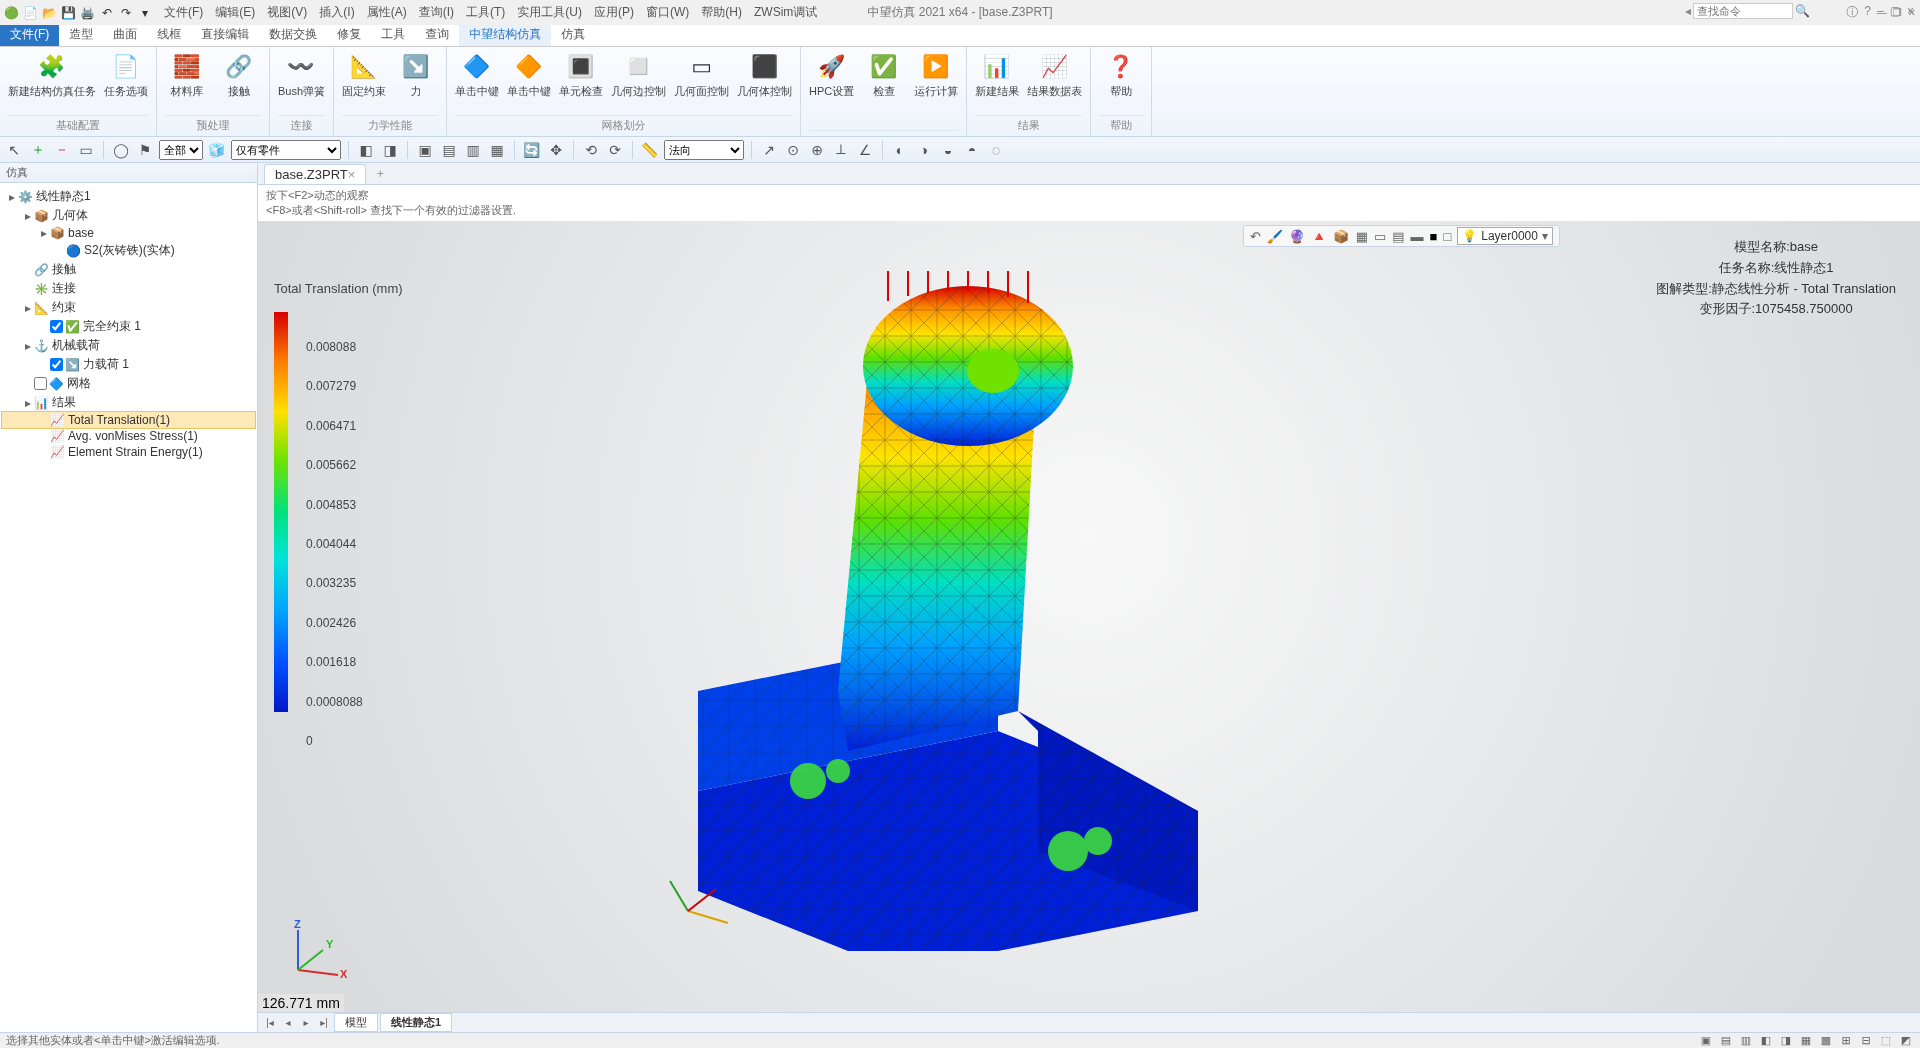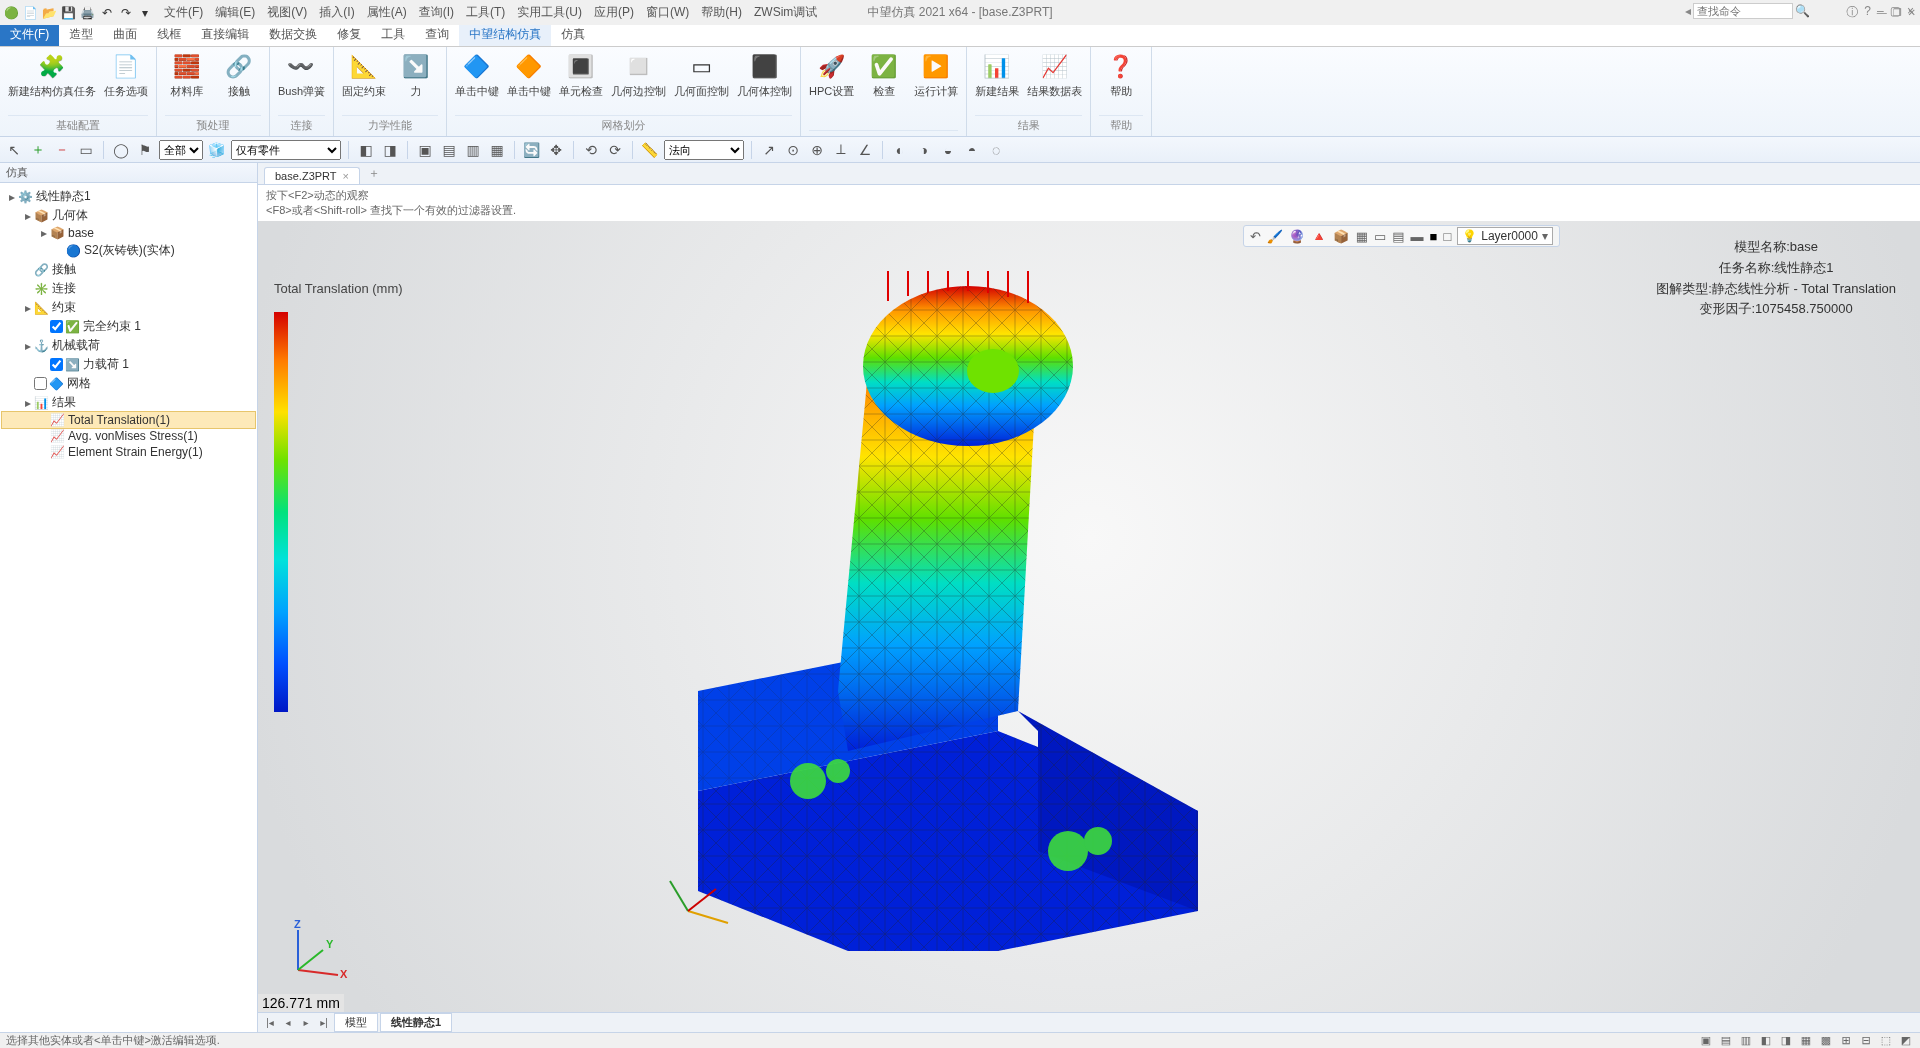--- a/index.html
+++ b/index.html
@@ -42,21 +42,21 @@
 .tree { padding:4px 2px; font-size:12px; overflow:auto;}
 .tree-item { display:flex; align-items:center; padding:1px 0; white-space:nowrap; cursor:pointer;}
 .tree-item .tw { width:12px; text-align:center; color:#666;}
 .tree-item .tic { width:16px; text-align:center; margin-right:2px;}
 .tree-item.sel { background:#fde9b8; outline:1px solid #e7c56b;}
 .bold { font-weight:normal;}
 
 
 .main { flex:1; display:flex; flex-direction:column; background:#f8f8f8; position:relative;}
 .doc-tabs { height:22px; background:#eef2f7; border-bottom:1px solid #c6d4e8; display:flex; align-items:flex-end; padding-left:6px;}
-.doc-tab { padding:2px 10px; background:#fff; border:1px solid #c6d4e8; border-bottom:none; border-radius:3px 3px 0 0; font-size:11px; display:flex; align-items:center; gap:6px; cursor:pointer;justify-content:space-between;}
+.doc-tab { padding:2px 10px; background:#fff; border:1px solid #c6d4e8; border-bottom:none; border-radius:3px 3px 0 0; font-size:13px; display:flex; align-items:center; cursor:pointer;justify-content:space-between;}
 .hint { padding:3px 8px; font-size:11px; color:#666; background:#fff;}
 .canvas { flex:1; background: radial-gradient(circle at 50% 40%, #f8f8f8 0%, #d9dbdd 90%); position:relative; overflow:hidden;}
 
 
 .viewtools { position:absolute; top:4px; right:360px; height:22px; background:rgba(255,255,255,0.6); border:1px solid #c6d4e8; border-radius:3px; display:flex; align-items:center; gap:6px; padding:0 6px;}
 .viewtools .ti { font-size:13px; color:#666; cursor:pointer;}
 .layerbox { display:flex; align-items:center; gap:4px; padding:1px 4px; background:#fff; border:1px solid #aaa;}
 
 
 .legend { position:absolute; left:16px; top:60px; width:140px;}
@@ -438,20 +438,33 @@
           <span style="color:#e0b000">💡</span>
           <span>Layer0000</span>
           <span style="color:#666">▾</span>
         </span>
       </div>
 
       <div class="legend">
         <div class="legend-title">Total Translation (mm)</div>
         <div class="legend-wrap">
           <div class="legend-bar"></div>
+          <div class="legend-ticks" id="legend-ticks">
+              <div>0.008088</div>
+              <div>0.007279</div>
+              <div>0.006471</div>
+              <div>0.005662</div>
+              <div>0.004853</div>
+              <div>0.004044</div>
+              <div>0.003235</div>
+              <div>0.002426</div>
+              <div>0.001618</div>
+              <div>0.0008088</div>
+              <div>0</div>
+            </div>
         </div>
       </div>
 
       <div class="infobox">
         <div>模型名称:base</div>
         <div>任务名称:线性静态1</div>
         <div>图解类型:静态线性分析 - Total Translation</div>
         <div>变形因子:1075458.750000</div>
       </div>
 

